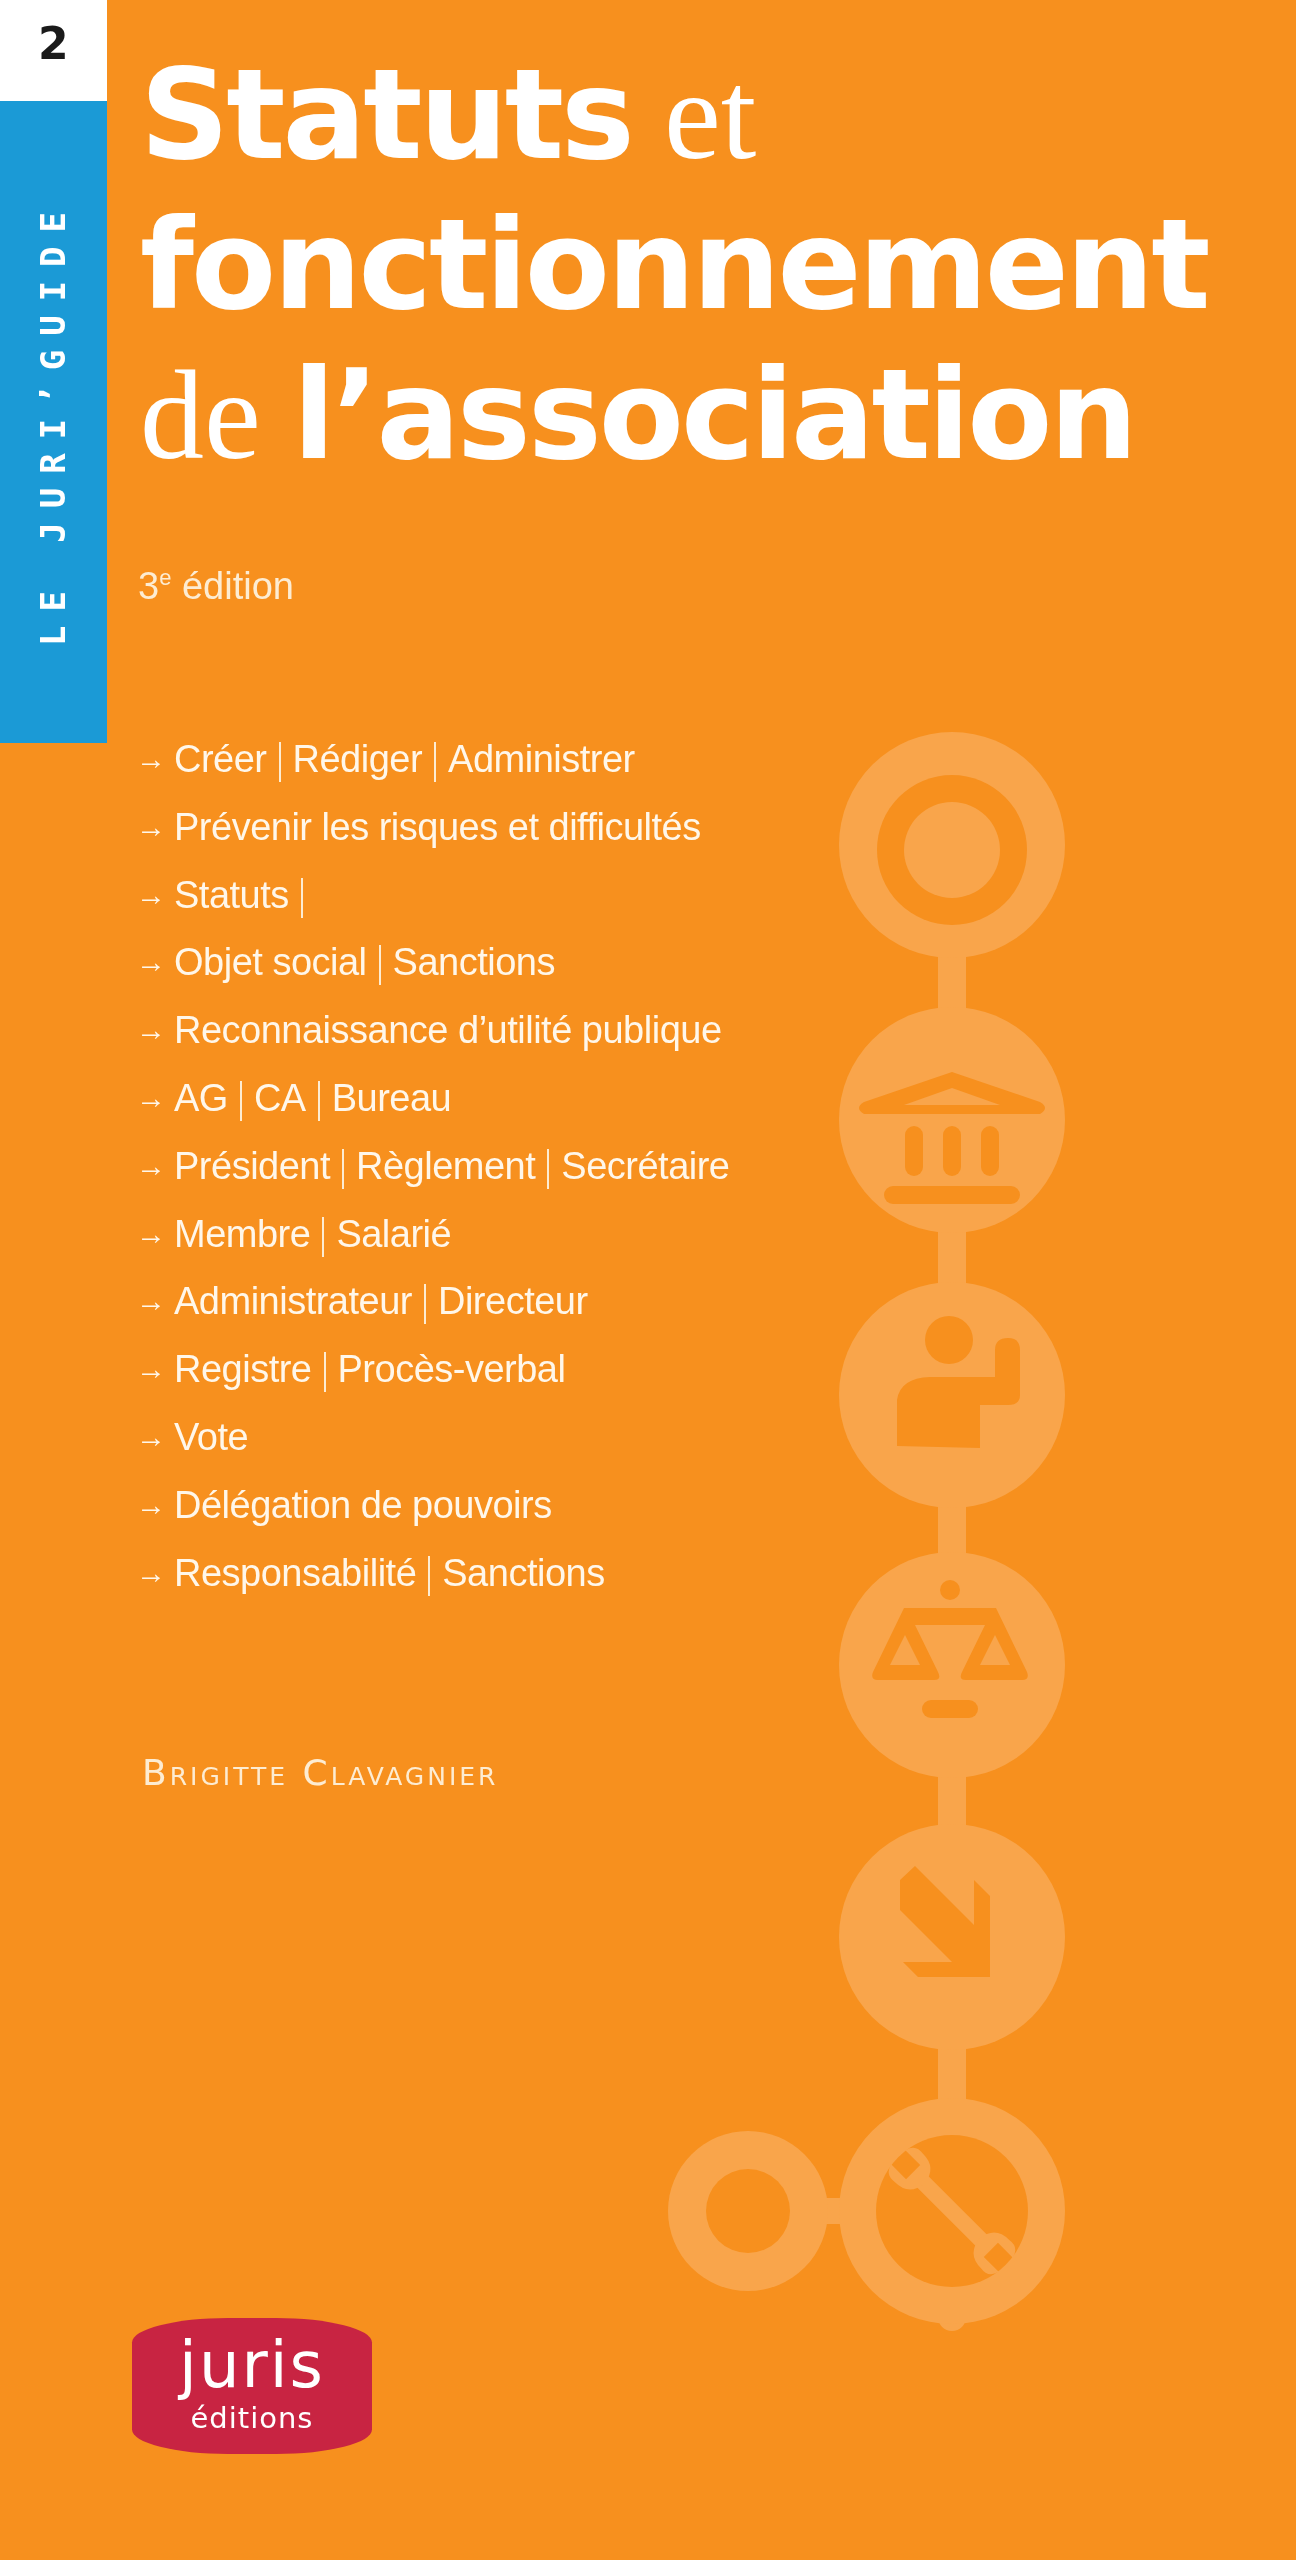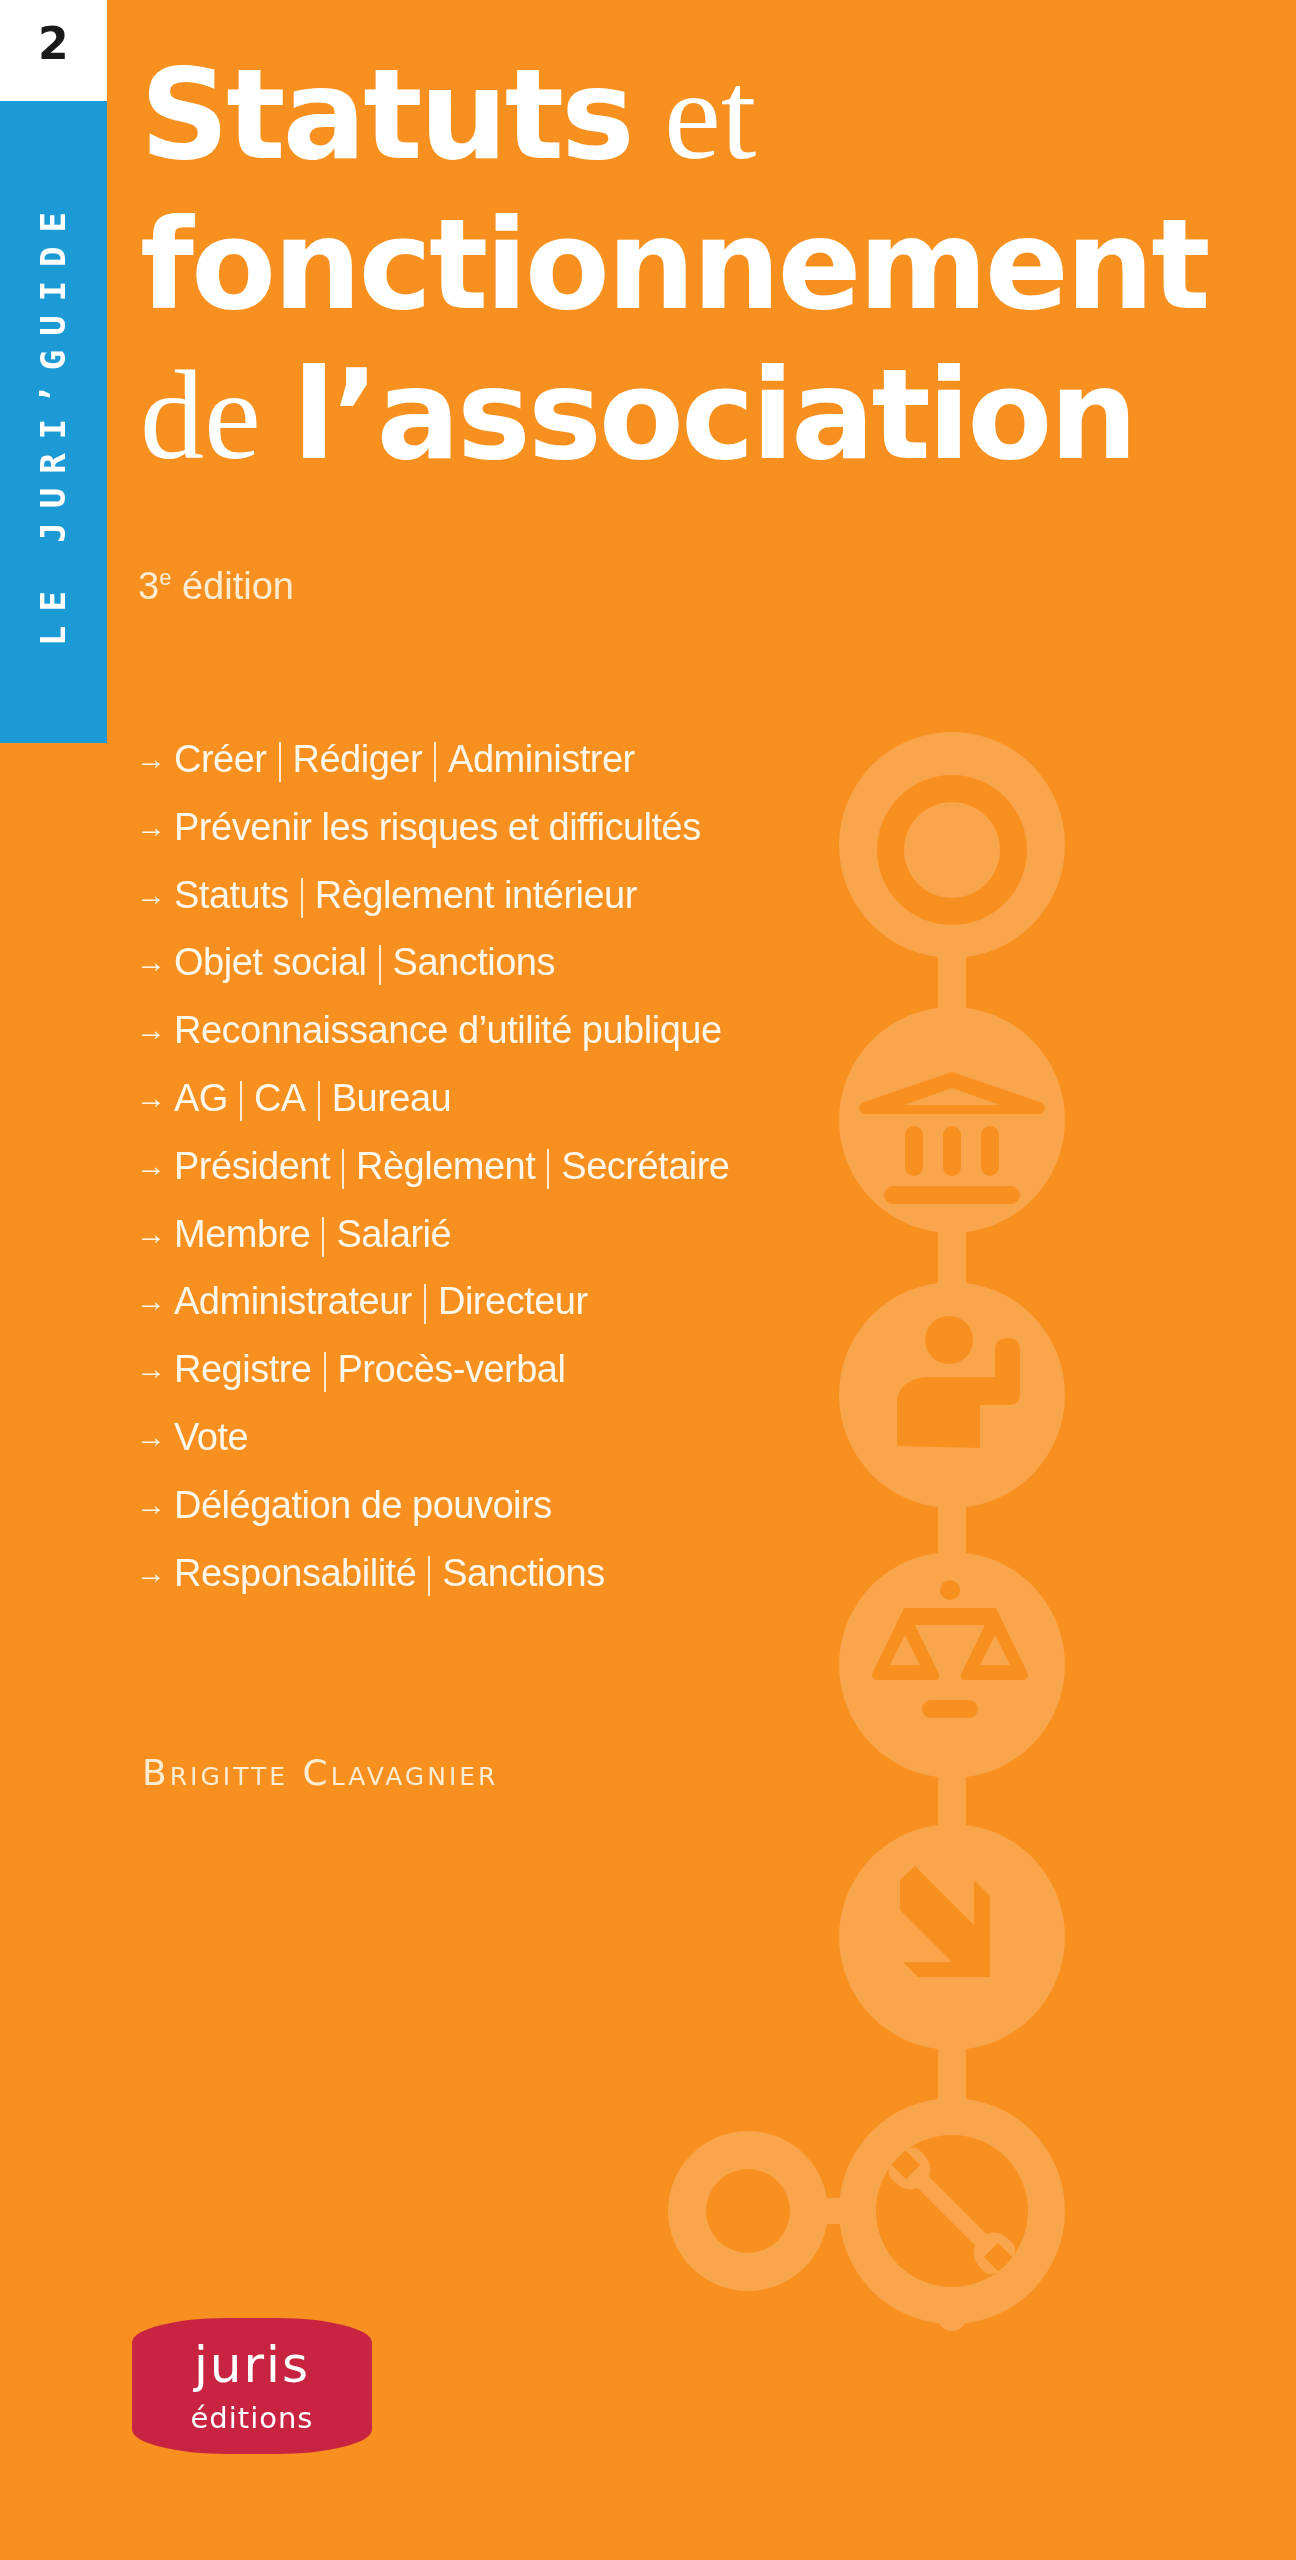--- a/index.html
+++ b/index.html
@@ -13,21 +13,21 @@
   .title b { font-weight:bold; }
   .title .light { font-weight:normal; font-family:Liberation Serif, serif; font-size:128px; letter-spacing:0; }
   .edition { left:138px; top:565px; color:#fdecd2; font-family:"Liberation Sans", sans-serif; font-size:38px; white-space:nowrap;text-align:right; }
   .edition sup { font-size:22px; vertical-align:14px; }
   .topics { left:136px; top:736px; margin:0; padding:0; list-style:none; }
   .topics li { height:67.8px; line-height:46px; color:#fff7ea; font-family:"Liberation Sans", sans-serif; font-size:38px; white-space:nowrap; display:flex; align-items:flex-start; letter-spacing:-0.5px; }
   .topics .arrow { display:inline-block; width:38px; font-size:30px; font-weight:bold; }
   .topics .sep { display:inline-block; width:2px; height:40px; background:#fdecd2; margin:6px 12px 0 12px; vertical-align:top; }
   .author { left:142px; top:1752px; color:#fdecd2; font-family:"DejaVu Sans", sans-serif; font-weight:normal; font-size:36px; font-variant:small-caps; letter-spacing:3px; white-space:nowrap; }
   .badge { left:132px; top:2318px; width:240px; height:136px; background:#c82442; border-radius:40% / 18%; text-align:center; }
-  .badge .juris { position:absolute; left:0; right:0; top:4px; color:#ffffff; font-family:"DejaVu Sans", sans-serif; font-size:50px; font-weight:normal; letter-spacing:2px; line-height:86px; }
+  .badge .juris { position:absolute; left:0; right:0; top:4px; color:#ffffff; font-family:"DejaVu Sans", sans-serif; font-size:64px; font-weight:normal; letter-spacing:2px; line-height:86px; }
   .badge .editions { position:absolute; left:0; right:0; top:82px; color:#ffffff; font-family:"DejaVu Sans", sans-serif; font-size:29px; line-height:36px; letter-spacing:1px; }
   .deco { left:0; top:0; width:1296px; height:2560px; pointer-events:none; }
 </style>
 </head>
 <body>
 
 <svg class="abs deco" viewBox="0 0 1296 2560" width="1296" height="2560">
   <g fill="#f9a54b">
 
     <rect x="938" y="845" width="28" height="1366"></rect>
@@ -116,21 +116,20 @@
       <span>Administrer</span>
     </li>
     <li>
       <span class="arrow">→</span>
       <span>Prévenir les risques et difficultés</span>
     </li>
     <li>
       <span class="arrow">→</span>
       <span>Statuts</span>
       <span class="sep"></span>
-      <span>Règlement intérieur</span>
     </li>
     <li>
       <span class="arrow">→</span>
       <span>Objet social</span>
       <span class="sep"></span>
       <span>Sanctions</span>
     </li>
     <li>
       <span class="arrow">→</span>
       <span>Reconnaissance d’utilité publique</span>

